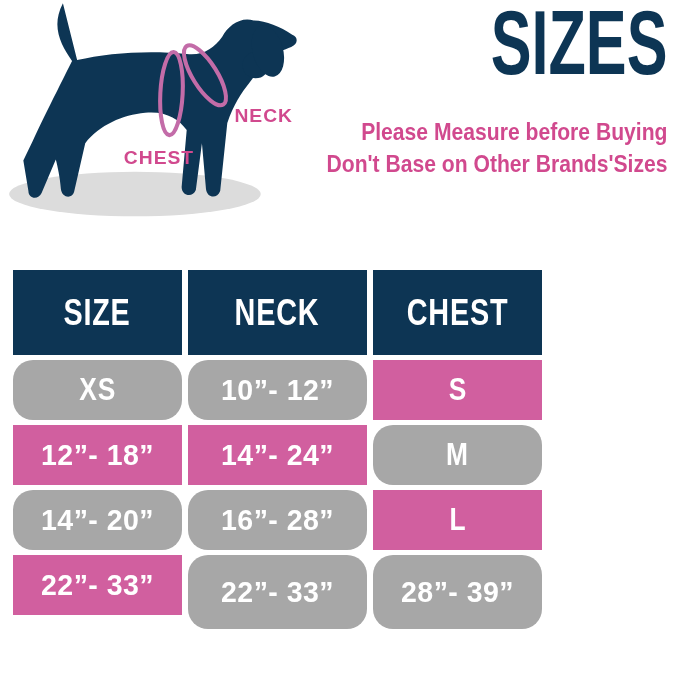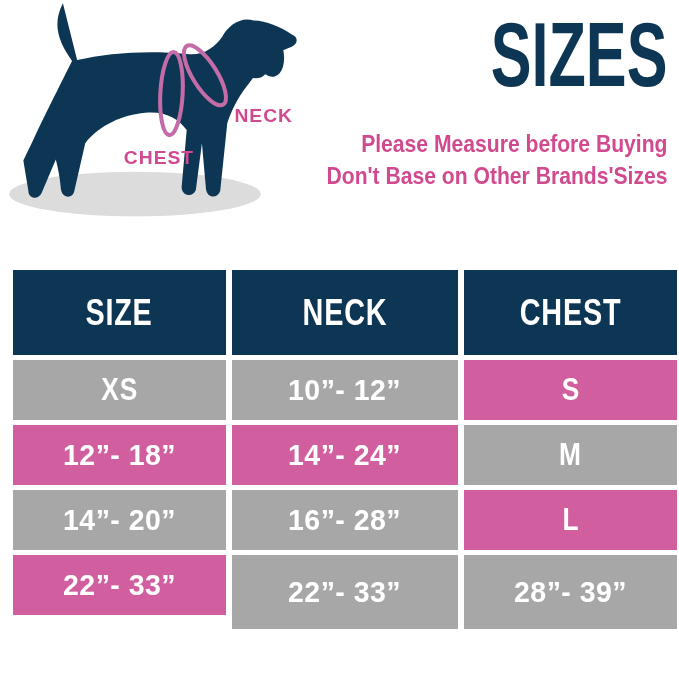--- a/index.html
+++ b/index.html
@@ -13,45 +13,45 @@
   *{box-sizing:border-box;}
   html,body{margin:0;padding:0;}
   body{
     width:679px;height:698px;background:#ffffff;
     font-family:"Liberation Sans",sans-serif;
     position:relative;overflow:hidden;
   }
   
   .top{position:relative;width:679px;height:270px;}
   .illustration{position:absolute;left:0;top:0;width:345px;height:244px;}
-  .title-block{position:absolute;right:12px;top:16px;text-align:right;}
+  .title-block{position:absolute;right:12px;top:4px;text-align:right;}
   .title{
     margin:0;color:var(--navy);
     font-size:90px;font-weight:800;line-height:78px;
     transform:scaleX(0.68);transform-origin:100% 50%;
     white-space:nowrap;
   }
   .subtitle{
     margin:34px 0 0 0;color:var(--pink-text);
     font-size:24px;font-weight:700;line-height:32px;
     transform:scaleX(0.88);transform-origin:100% 50%;
     white-space:nowrap;
   }
   
   .size-table{
-    position:absolute;top:270px;left:13px;width:664px;
+    position:absolute;top:270px;left:13px;width:529px;
     display:grid;grid-template-columns:209fr 222fr 209fr;
     column-gap:6px;row-gap:5px;
   }
   .cell{
     display:flex;align-items:center;justify-content:center;
     color:#ffffff;font-weight:700;white-space:nowrap;
   }
   .cell.navy{background:var(--navy);height:85px;}
-  .cell.gray{background:var(--gray-row);height:60px;}
+  .cell.gray{background:var(--gray-row);height:60px;border-radius:20px;}
   .cell.pink{background:var(--pink-row);height:60px;}
   .cell.last{height:74px;}
   .head-txt{font-size:36px;transform:scaleX(0.80);letter-spacing:1px;}
   .size-txt{font-size:31px;transform:scaleX(0.85);letter-spacing:1px;}
   .val-txt{font-size:30px;transform:scaleX(0.95);letter-spacing:0.5px;}
 </style>
 </head>
 <body>
 
 <div class="top">

